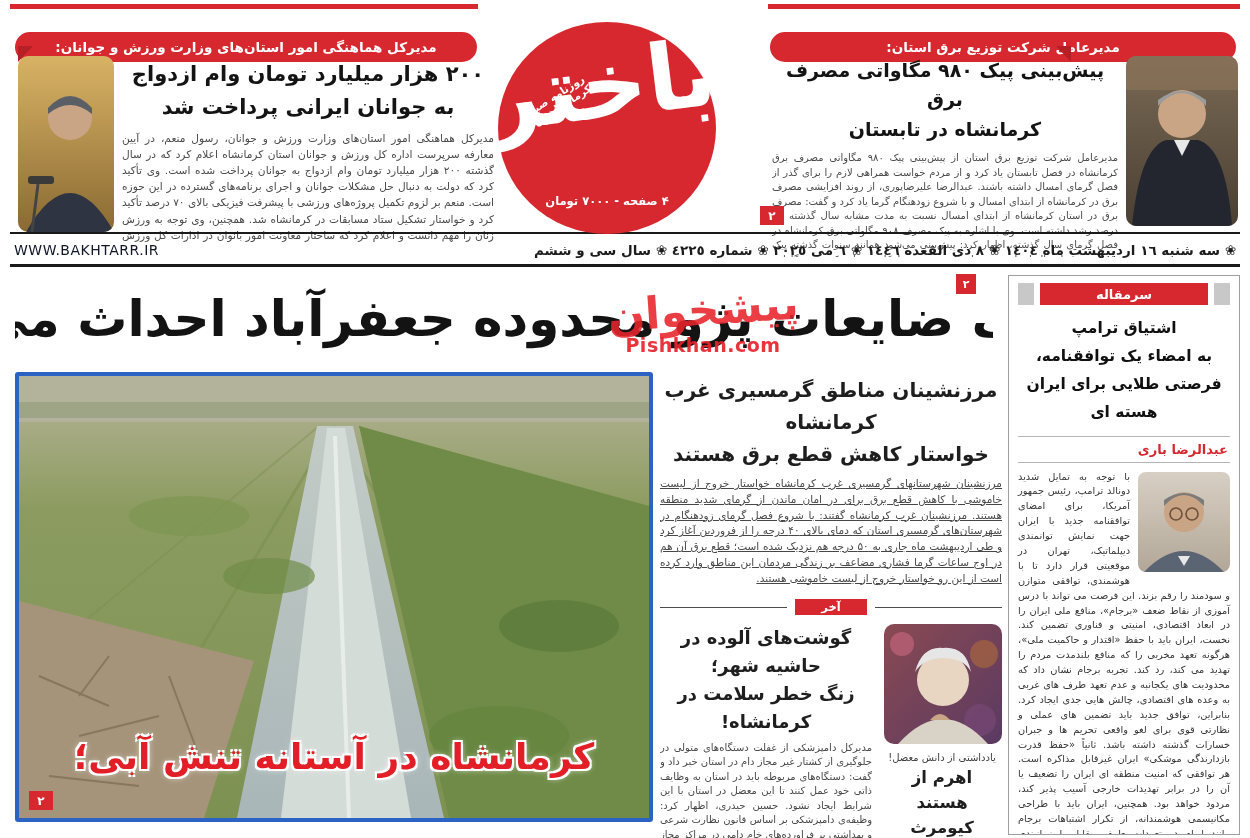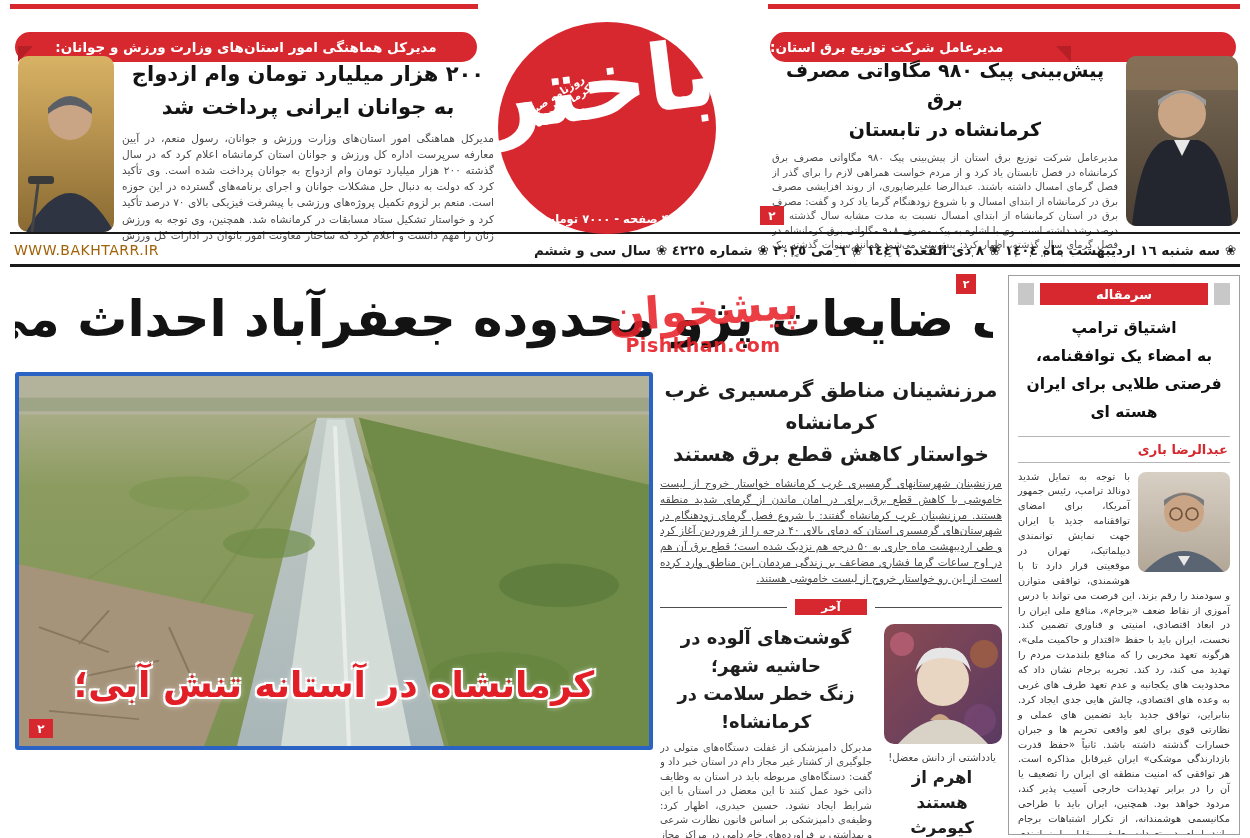--- a/index.html
+++ b/index.html
@@ -6,21 +6,21 @@
   .page{position:relative;width:1250px;height:838px;background:#fff;overflow:hidden;
         font-family:"DejaVu Sans", sans-serif;direction:rtl;}
   
   .top-rule{position:absolute;top:4px;height:5px;background:#d7282f;}
   .top-rule.l{left:10px;width:468px;}
   .top-rule.r{left:768px;right:10px;}
   
   .kicker{position:absolute;top:32px;height:30px;background:#d7282f;border-radius:15px;
           color:#fff;font-weight:bold;font-size:13.5px;display:flex;align-items:center;justify-content:center;}
   .kicker.kl{left:15px;width:462px;}
-  .kicker.kr{left:770px;width:466px;justify-content:flex-end;}
+  .kicker.kr{left:770px;width:466px;}
   .tail{position:absolute;width:0;height:0;border-top:16px solid #b71f27;}
   .tail.tl{left:18px;top:46px;border-right:15px solid transparent;}
   .tail.tr{left:1056px;top:46px;border-left:15px solid transparent;}
   
   .photo{overflow:hidden;border-radius:10px;position:absolute;}
   .ph-podium{left:18px;top:56px;width:96px;height:176px;}
   .ph-ceo{left:1126px;top:56px;width:112px;height:170px;}
   .tl-text{position:absolute;left:122px;top:58px;width:372px;}
   .tr-text{position:absolute;left:772px;top:56px;width:346px;}
   .art-title{font-weight:bold;color:#141414;text-align:center;line-height:1.55;}
@@ -30,40 +30,40 @@
   .tl-text .art-body{font-size:10.6px;line-height:1.52;height:112px;}
   .tr-text .art-body{font-size:10px;line-height:1.45;height:106px;}
   .badge{background:#d7282f;color:#fff;font-weight:bold;display:flex;align-items:center;justify-content:center;}
   .badge.b-tr{position:absolute;left:760px;top:206px;width:24px;height:19px;font-size:12px;}
   
   .hr1{position:absolute;left:10px;right:10px;top:232px;height:2px;background:#1a1a1a;}
   .hr2{position:absolute;left:10px;right:10px;top:264px;height:3px;background:#1a1a1a;}
   .dateline{position:absolute;left:14px;right:14px;top:237px;height:26px;display:flex;
             justify-content:space-between;align-items:center;}
   .date-text{font-size:13.5px;font-weight:bold;color:#1c1c1c;}
-  .site-text{direction:ltr;font-size:14px;color:#a16207;letter-spacing:.5px;}
+  .site-text{direction:ltr;font-size:14px;color:#0f172a;letter-spacing:.5px;}
   
   .logo{position:absolute;left:498px;top:22px;width:218px;height:212px;background:#d7282f;
         border-radius:50%;z-index:3;}
   .logo-title{position:absolute;left:0;right:0;top:18px;text-align:center;color:#fff;
               font-size:92px;font-weight:900;transform:rotate(-7deg);line-height:1;}
   .logo-tagline{position:absolute;left:6px;top:66px;color:#fff;font-size:10.5px;font-weight:bold;
                 transform:rotate(-33deg);width:110px;text-align:center;}
-  .logo-price{position:absolute;left:0;right:0;bottom:8px;text-align:center;color:#fff;
+  .logo-price{position:absolute;left:0;right:0;bottom:26px;text-align:center;color:#fff;
               font-size:11.5px;font-weight:bold;}
   
   .lead{position:absolute;left:15px;top:268px;width:978px;height:102px;overflow:hidden;
         display:flex;align-items:center;justify-content:center;}
   .lead h1{margin:0;font-size:50px;font-weight:900;color:#131313;white-space:nowrap;letter-spacing:-1px;}
   .badge.b-lead{position:absolute;left:956px;top:274px;width:20px;height:20px;font-size:11px;z-index:2;}
   .watermark{position:absolute;left:598px;top:286px;width:210px;text-align:center;z-index:6;color:#e8232b;}
   .wm-fa{font-size:44px;font-weight:900;transform:rotate(-4deg);opacity:.88;line-height:1.1;}
   .wm-en{font-size:19px;font-weight:bold;letter-spacing:.5px;direction:ltr;opacity:.92;}
   
-  .main-photo{position:absolute;left:15px;top:372px;width:638px;height:378px;border:4px solid #2a63c4;
+  .main-photo{position:absolute;left:15px;top:372px;width:638px;height:450px;border:4px solid #2a63c4;
               border-radius:3px;box-sizing:border-box;overflow:hidden;background:#9aa477;}
   .main-photo svg{display:block;width:100%;height:100%;}
   .overlay{position:absolute;left:8px;right:8px;bottom:30px;text-align:center;z-index:2;
            color:#e21e26;font-weight:900;font-size:36px;line-height:1.75;
            text-shadow:-2px -2px 0 #fff,2px -2px 0 #fff,-2px 2px 0 #fff,2px 2px 0 #fff,0 0 7px #fff;}
   .badge.b-photo{position:absolute;left:10px;bottom:8px;width:24px;height:19px;font-size:12px;z-index:3;}
   
   .mid{position:absolute;left:660px;top:374px;width:342px;height:462px;}
   .bs-title{font-weight:bold;font-size:20px;color:#1e1e1e;text-align:center;line-height:1.6;}
   .bs-body{margin-top:6px;font-size:10.5px;line-height:1.5;color:#474747;text-align:justify;

